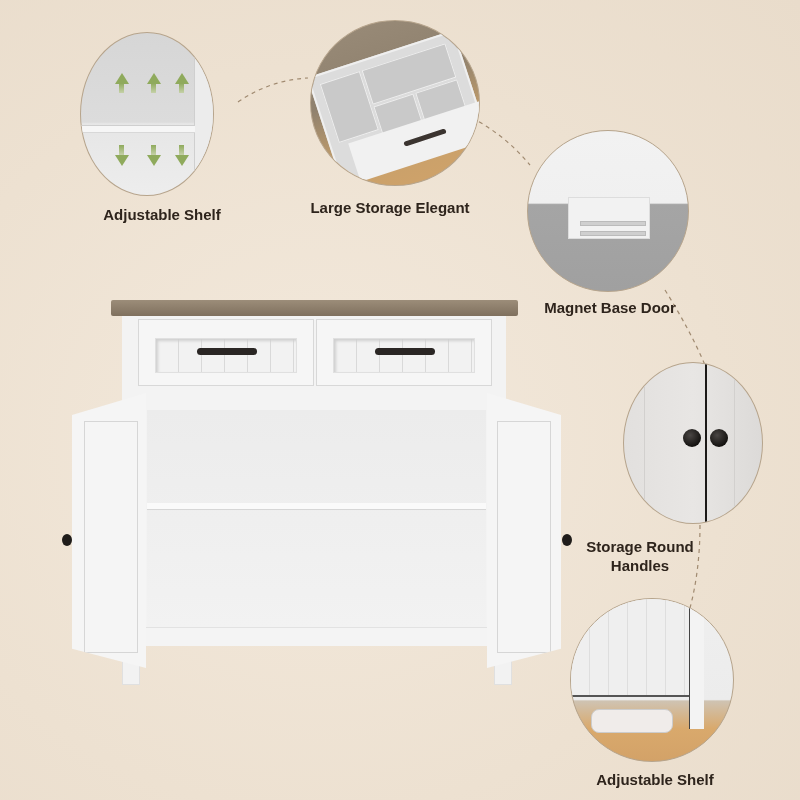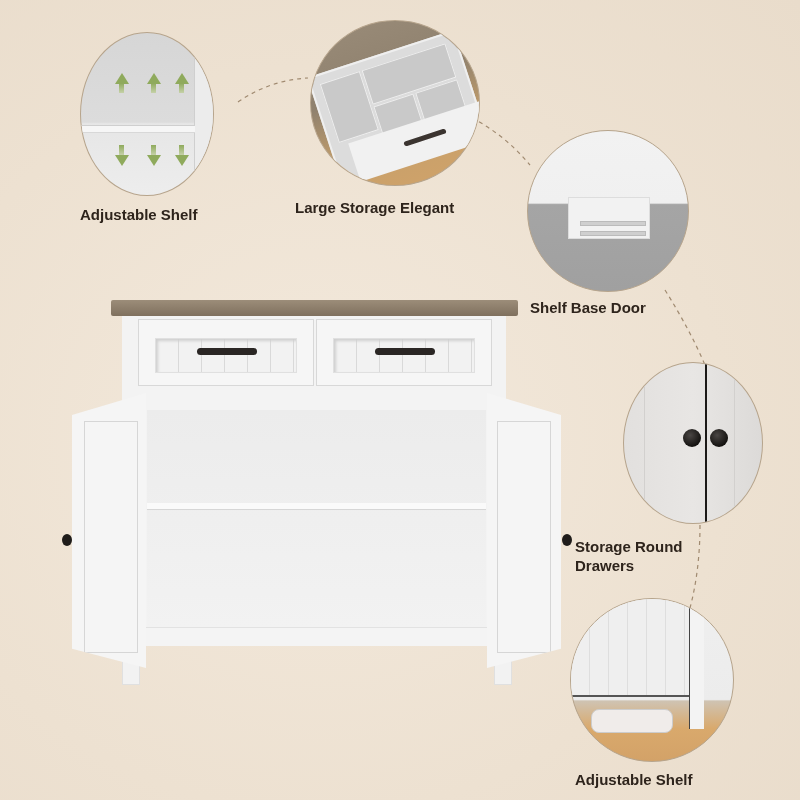--- a/index.html
+++ b/index.html
@@ -1,20 +1,20 @@
 <!DOCTYPE html>
 <html><head>
 <meta charset="utf-8">
 <style>
   html,body{margin:0;padding:0;}
   body{width:800px;height:800px;background:#efe3d4;position:relative;overflow:hidden;font-family:"Liberation Sans",sans-serif;}
   .bg{position:absolute;inset:0;background:radial-gradient(ellipse at 40% 55%,#f3e9dc 0%,#ede1d1 60%,#e9dccb 100%);}
   .dash{position:absolute;left:0;top:0;width:800px;height:800px;}
   .circle{position:absolute;border-radius:50%;overflow:hidden;border:1.5px solid #b6a48c;box-sizing:border-box;}
-  .label{position:absolute;color:#2e241c;font-weight:bold;font-size:15px;line-height:19px;}
+  .label{position:absolute;color:#2e241c;font-weight:bold;font-size:15px;text-align:center;line-height:19px;}
   
   #c1{left:80px;top:32px;width:134px;height:164px;border-radius:50%;background:linear-gradient(180deg,#d6d6d6 0%,#dcdcdc 55%,#e6e6e6 56%,#ededed 100%);}
   #c1 .panel{position:absolute;right:0;top:0;width:18px;height:100%;background:#ececec;border-left:1px solid #cfcfcf;}
   #c1 .shelf{position:absolute;left:0;right:18px;top:92px;height:6px;background:#f6f6f6;border-top:1px solid #cfcfcf;border-bottom:1px solid #d8d8d8;}
   .arrow{position:absolute;width:0;height:0;border-left:7px solid transparent;border-right:7px solid transparent;}
   .arrow.up{border-bottom:11px solid #8faa5c;}
   .arrow.down{border-top:11px solid #8faa5c;}
   .stem{position:absolute;width:5px;height:10px;background:linear-gradient(#8faa5c,#c5d1a8);}
   
   #c2{left:310px;top:20px;width:170px;height:166px;background:linear-gradient(160deg,#9a8c79 0%,#8f816e 40%,#c8a06a 70%,#d1a36a 100%);}
@@ -93,32 +93,32 @@
   <div class="front"></div>
   <div class="pull"></div>
 </div>
 <div class="label" style="left:295px;top:198px;width:190px;">Large Storage Elegant</div>
 
 <div class="circle" id="c3">
   <div class="mag"></div>
   <div class="line" style="top:90px"></div>
   <div class="line" style="top:100px"></div>
 </div>
-<div class="label" style="left:530px;top:298px;width:160px;">Shelf Base Door</div>
+<div class="label" style="left:530px;top:298px;width:160px;">Magnet Base Door</div>
 
 <div class="circle" id="c4">
   <div class="groove" style="left:20px"></div>
   <div class="groove" style="left:110px"></div>
   <div class="gap"></div>
   <div class="knob" style="left:59px;top:66px"></div>
   <div class="knob" style="left:86px;top:66px"></div>
 </div>
 <div class="label" style="left:575px;top:537px;width:130px;">
   <div>Storage Round</div>
-  <div>Drawers</div>
+  <div>Handles</div>
 </div>
 
 <div class="circle" id="c5">
   <div class="door"></div>
   <div class="side"></div>
   <div class="robot"></div>
 </div>
 <div class="label" style="left:575px;top:770px;width:160px;">Adjustable Shelf</div>
 
 <div id="cabinet">

